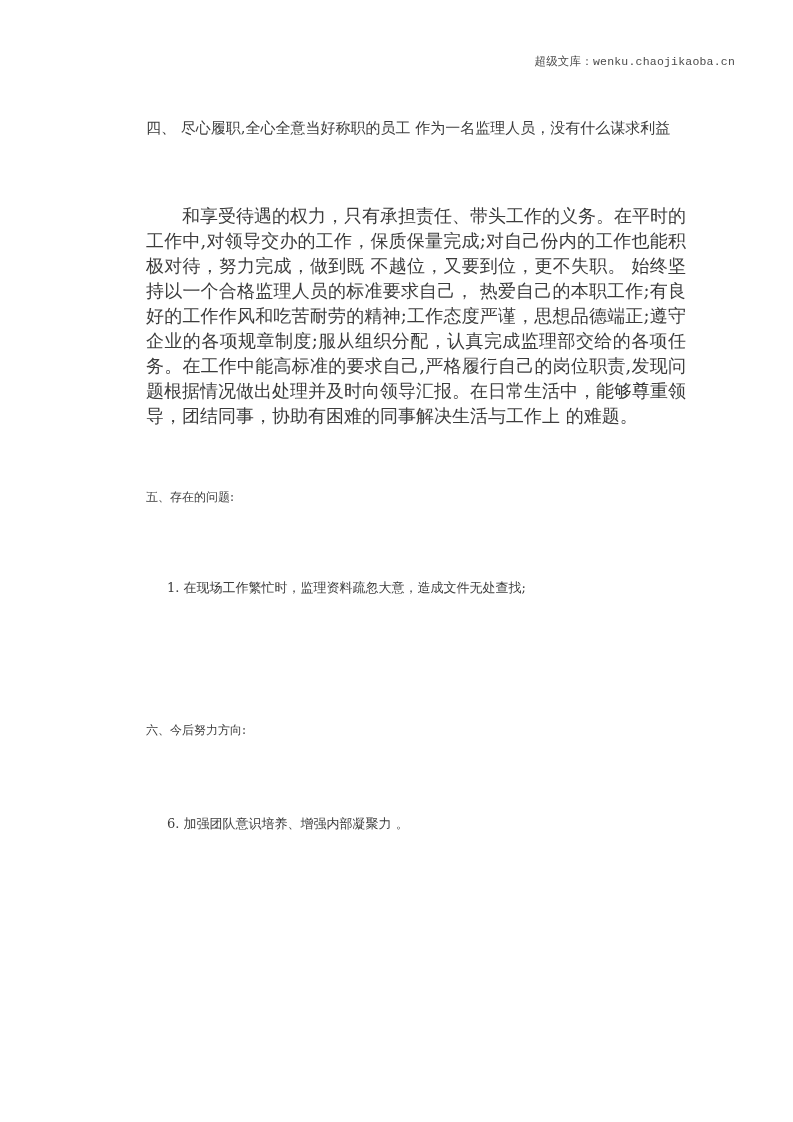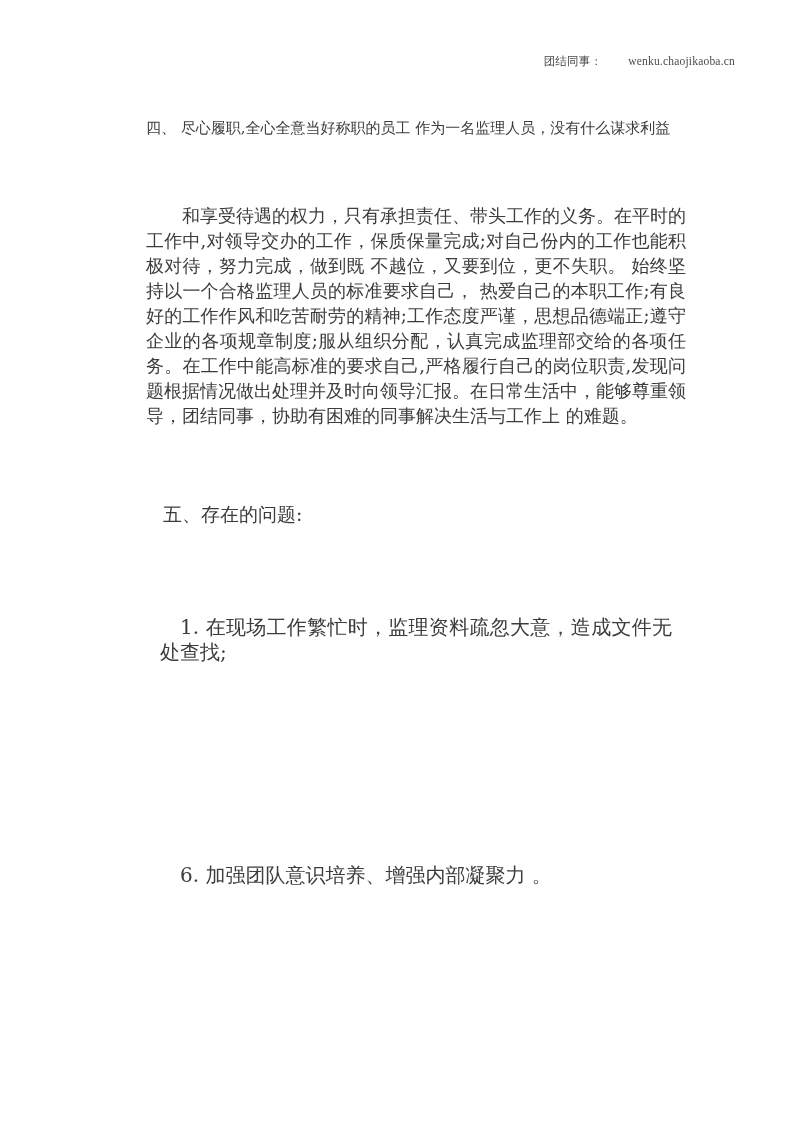--- a/index.html
+++ b/index.html
@@ -30,22 +30,21 @@
     right: 58px;
     font-size: 11.5px;
     color: #4a4a4a;
     letter-spacing: 0.2px;
     white-space: nowrap;
   }
   .site-header .sh-label {
     font-family: "DejaVu Serif", "Liberation Serif", serif;
   }
   .site-header .sh-url {
-    font-family: Liberation Serif, serif;
-    margin-left: 26px;
+    font-family: Liberation Mono, monospace;
   }
 
   
   .content {
     position: absolute;
     left: 146px;
     top: 112px;
     width: 540px;
   }
 
@@ -66,31 +65,31 @@
     line-height: 25px;
     color: #3c3c3c;
   }
 
   .block-main {
     margin-top: 62px;
     text-indent: 2em;
   }
 
   .heading {
-    font-size: 19px;
+    font-size: 12px;
     line-height: 25px;
     color: #3c3c3c;
-    margin: 17px;
+    margin: 0;
   }
 
   .item {
-    font-size: 20px;
+    font-size: 13px;
     line-height: 25px;
     color: #3c3c3c;
-    margin: 14px;
+    margin: 8px;
     text-align: justify;
     text-justify: inter-ideograph;
   }
   .item.indented {
     text-indent: 1em;
   }
 
   
   .gap-h5   { height: 57px; }
   .gap-i1   { height: 57px; }
@@ -99,38 +98,39 @@
   .gap-j1   { height: 60px; }
   .gap-j2   { height: 60px; }
   .gap-j3   { height: 55px; }
 </style>
 </head>
 <body>
 
 <div class="page">
 
   <div class="site-header">
-    <span class="sh-label">团结同事：</span><span class="sh-url">wenku.chaojikaoba.cn</span>
+    <span class="sh-label">超级文库：</span><span class="sh-url">wenku.chaojikaoba.cn</span>
   </div>
 
   <div class="content">
 
     <p class="lead-line">四、  尽心履职,全心全意当好称职的员工 作为一名监理人员，没有什么谋求利益</p>
 
     <p class="para block-main">和享受待遇的权力，只有承担责任、带头工作的义务。在平时的工作中,对领导交办的工作，保质保量完成;对自己份内的工作也能积极对待，努力完成，做到既 不越位，又要到位，更不失职。 始终坚持以一个合格监理人员的标准要求自己， 热爱自己的本职工作;有良好的工作作风和吃苦耐劳的精神;工作态度严谨，思想品德端正;遵守企业的各项规章制度;服从组织分配，认真完成监理部交给的各项任务。在工作中能高标准的要求自己,严格履行自己的岗位职责,发现问题根据情况做出处理并及时向领导汇报。在日常生活中，能够尊重领导，团结同事，协助有困难的同事解决生活与工作上 的难题。</p>
 
     <div class="gap-h5"></div>
     <p class="heading">五、存在的问题:</p>
 
     <div class="gap-i1"></div>
     <p class="item indented">1. 在现场工作繁忙时，监理资料疏忽大意，造成文件无处查找;</p>
 
     <div class="gap-i2"></div>
 
     <div class="gap-h6"></div>
+    <p class="heading">六、今后努力方向:</p>
 
     <div class="gap-j1"></div>
     <p class="item indented">6. 加强团队意识培养、增强内部凝聚力 。</p>
 
     <div class="gap-j2"></div>
 
     <div class="gap-j3"></div>
 
   </div>
 </div>

